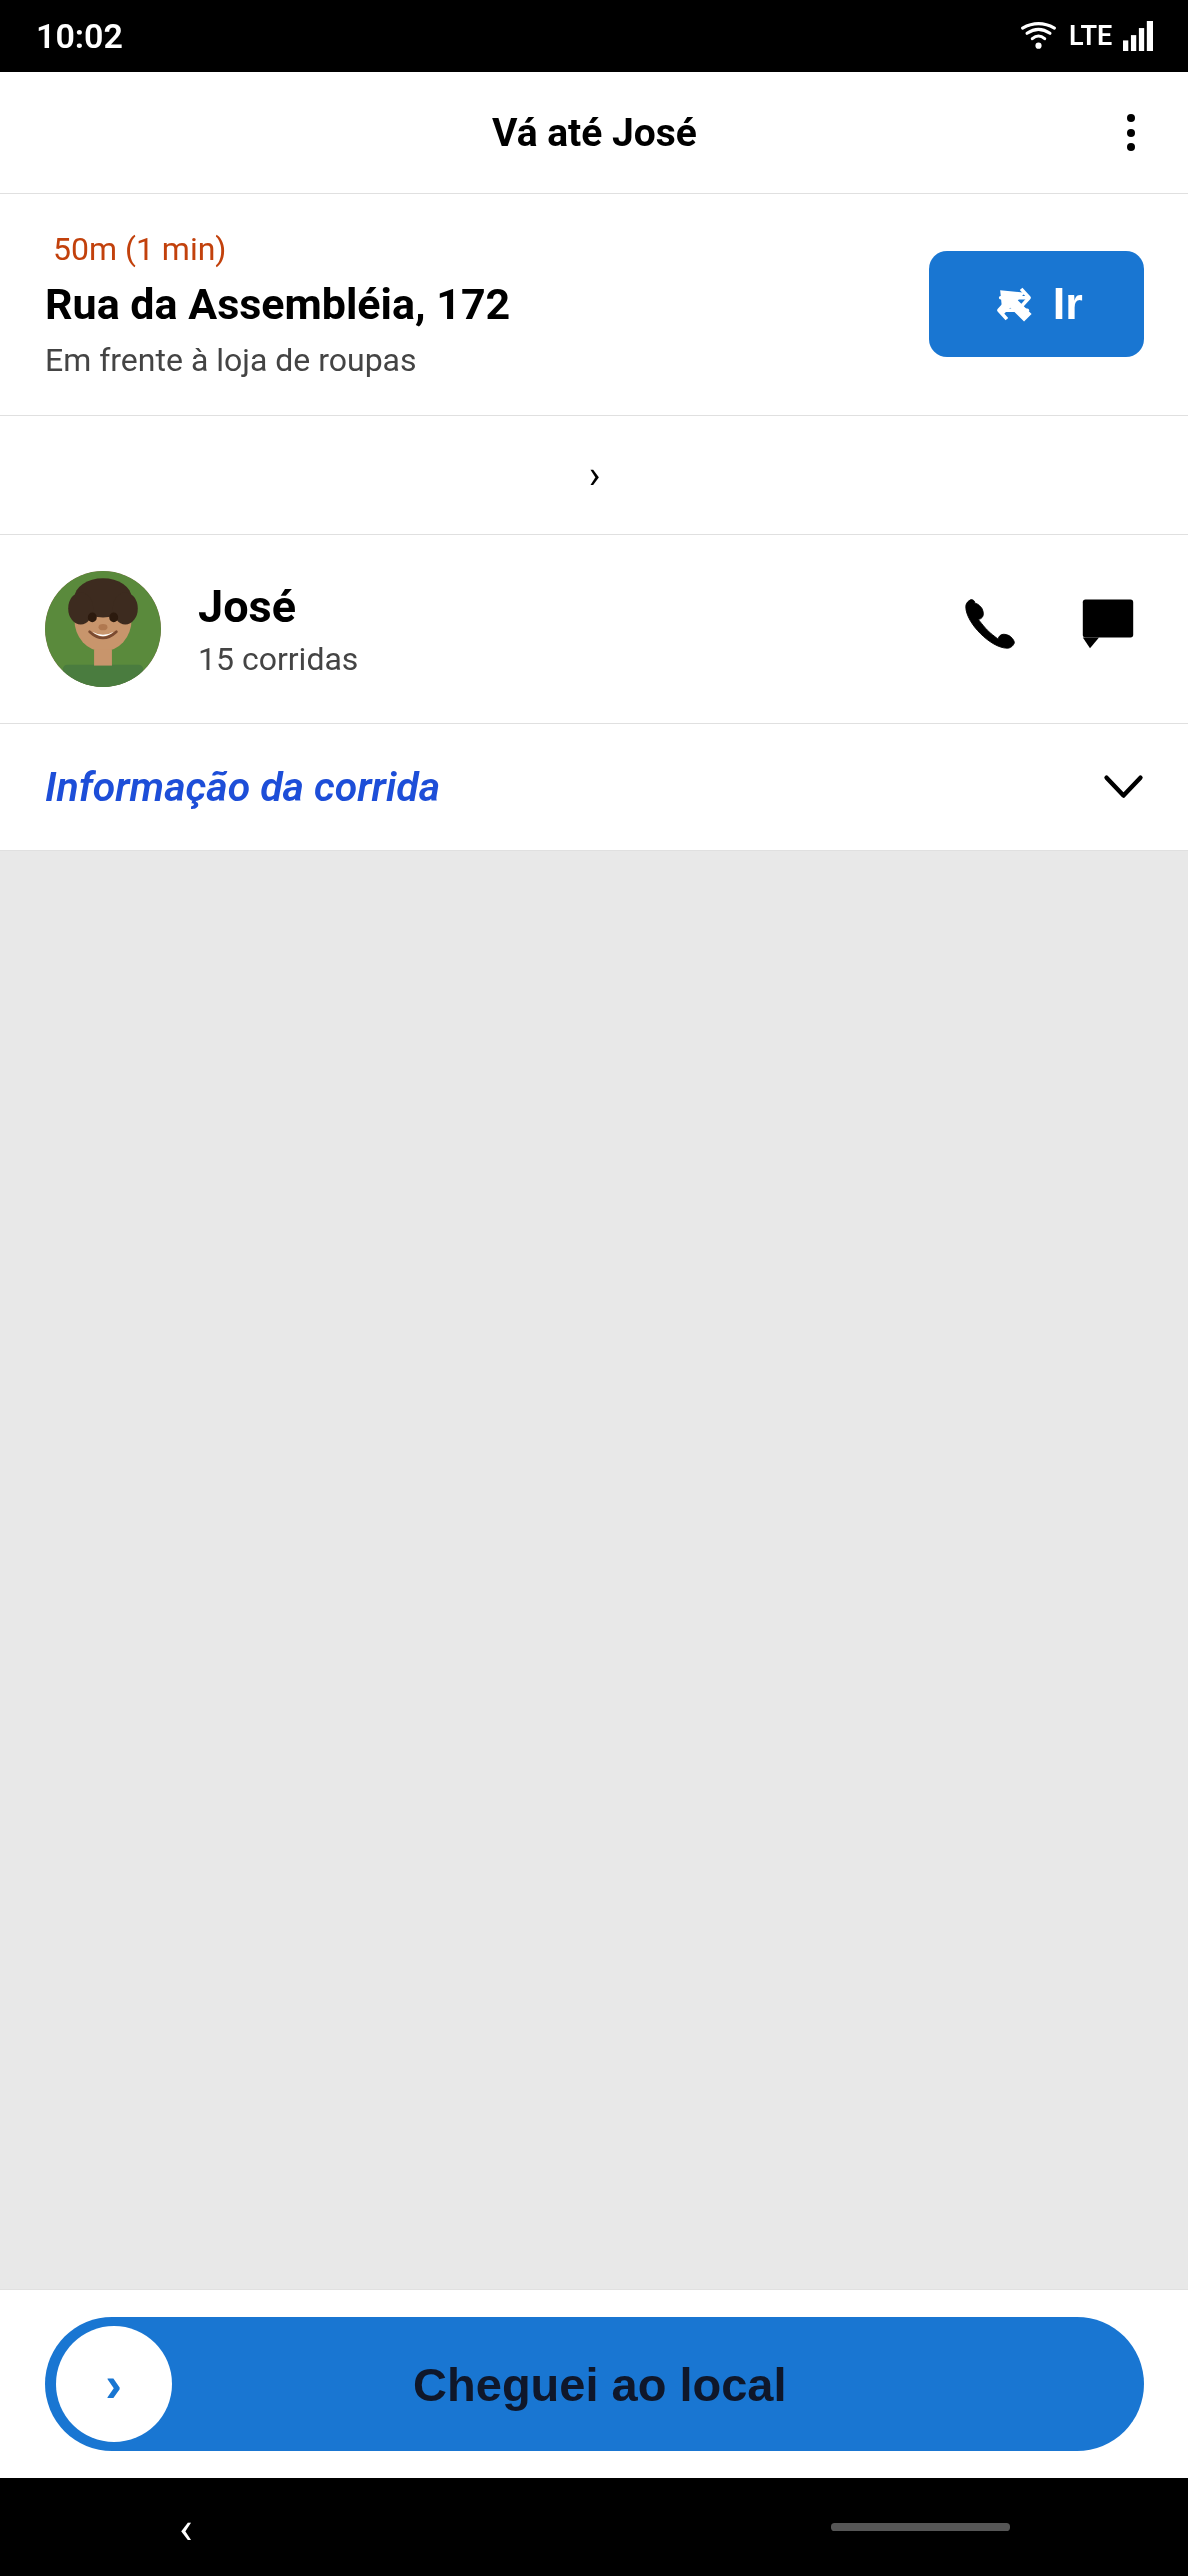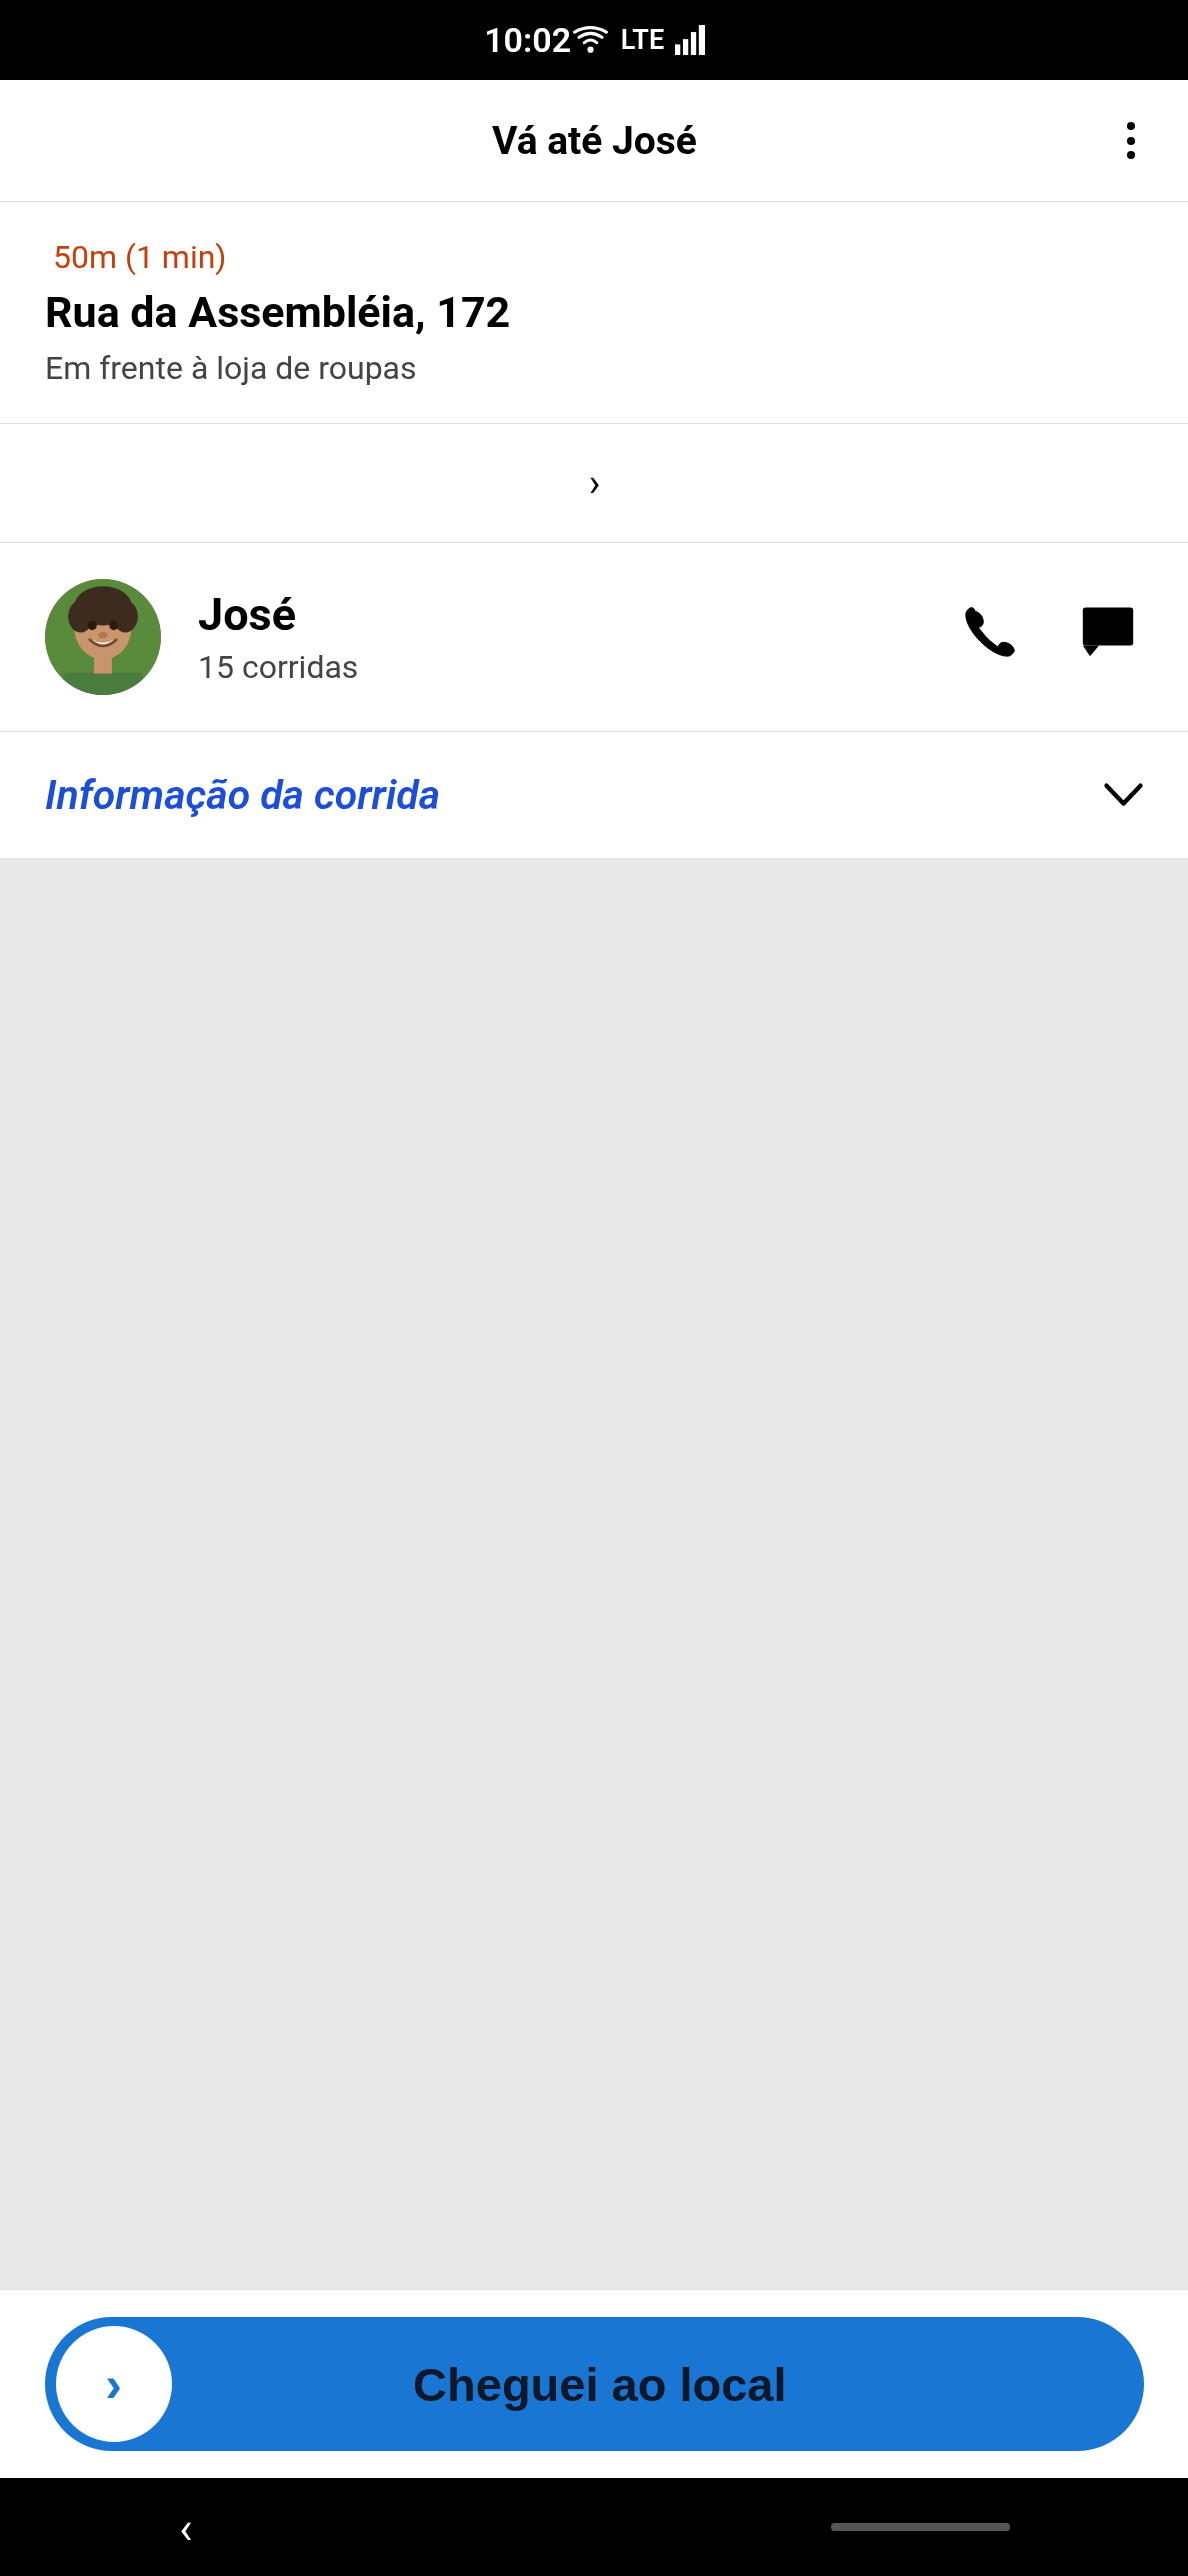--- a/index.html
+++ b/index.html
@@ -16,24 +16,24 @@
       font-family: 'Roboto', Arial, sans-serif;
       display: flex;
       flex-direction: column;
     }
 
     
     .status-bar {
       background: #000;
       color: #fff;
       display: flex;
-      justify-content: center;
+      justify-content: space-between;
       align-items: center;
       padding: 16px 36px;
-      height: 80px;
+      height: 72px;
       flex-shrink: 0;
     }
 
     .status-time {
       font-size: 34px;
       font-weight: 600;
       color: #fff;
     }
 
     .status-icons {
@@ -384,20 +384,33 @@
       <div class="dot"></div>
     </div>
   </div>
 
   <div class="route-info">
     <div class="route-details">
       <div class="route-time">50m (1 min)</div>
       <div class="route-address">Rua da Assembléia, 172</div>
       <div class="route-landmark">Em frente à loja de roupas</div>
     </div>
+    <button class="go-button">
+      <div class="go-button-icon">
+        <svg width="48" height="48" viewBox="0 0 54 54" fill="none">
+          <path d="M27 5 L45 27 L33 27 L33 49 L21 49 L21 27 L9 27 Z" fill="white" transform="rotate(-45 27 27)"></path>
+
+          <rect x="10" y="18" width="34" height="4" rx="2" fill="white"></rect>
+          <path d="M35 10 L44 20 L35 30" stroke="white" stroke-width="4" fill="none" stroke-linejoin="round"></path>
+          <rect x="10" y="32" width="34" height="4" rx="2" fill="white"></rect>
+          <path d="M19 24 L10 34 L19 44" stroke="white" stroke-width="4" fill="none" stroke-linejoin="round"></path>
+        </svg>
+      </div>
+      <span class="go-button-text">Ir</span>
+    </button>
   </div>
 
   <div class="route-link">
     <span class="chevron-right">›</span>
   </div>
 
   <div class="rider-info">
     <div class="avatar">
 
       <svg viewBox="0 0 130 130" xmlns="http://www.w3.org/2000/svg" class="avatar-face">

